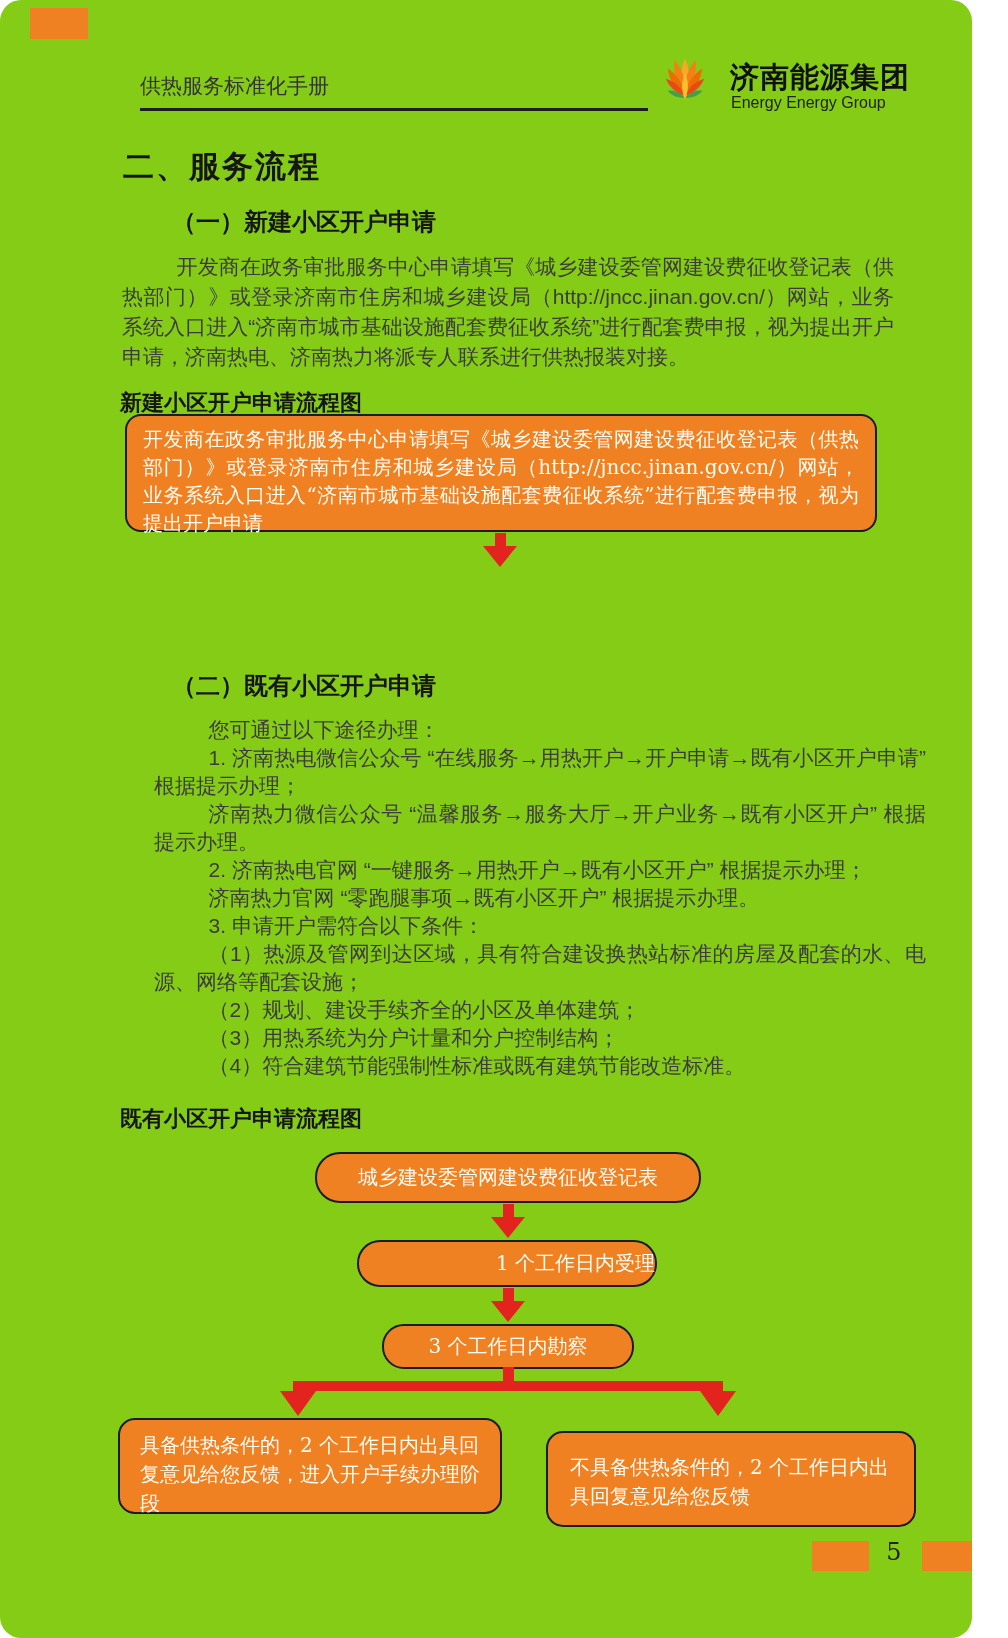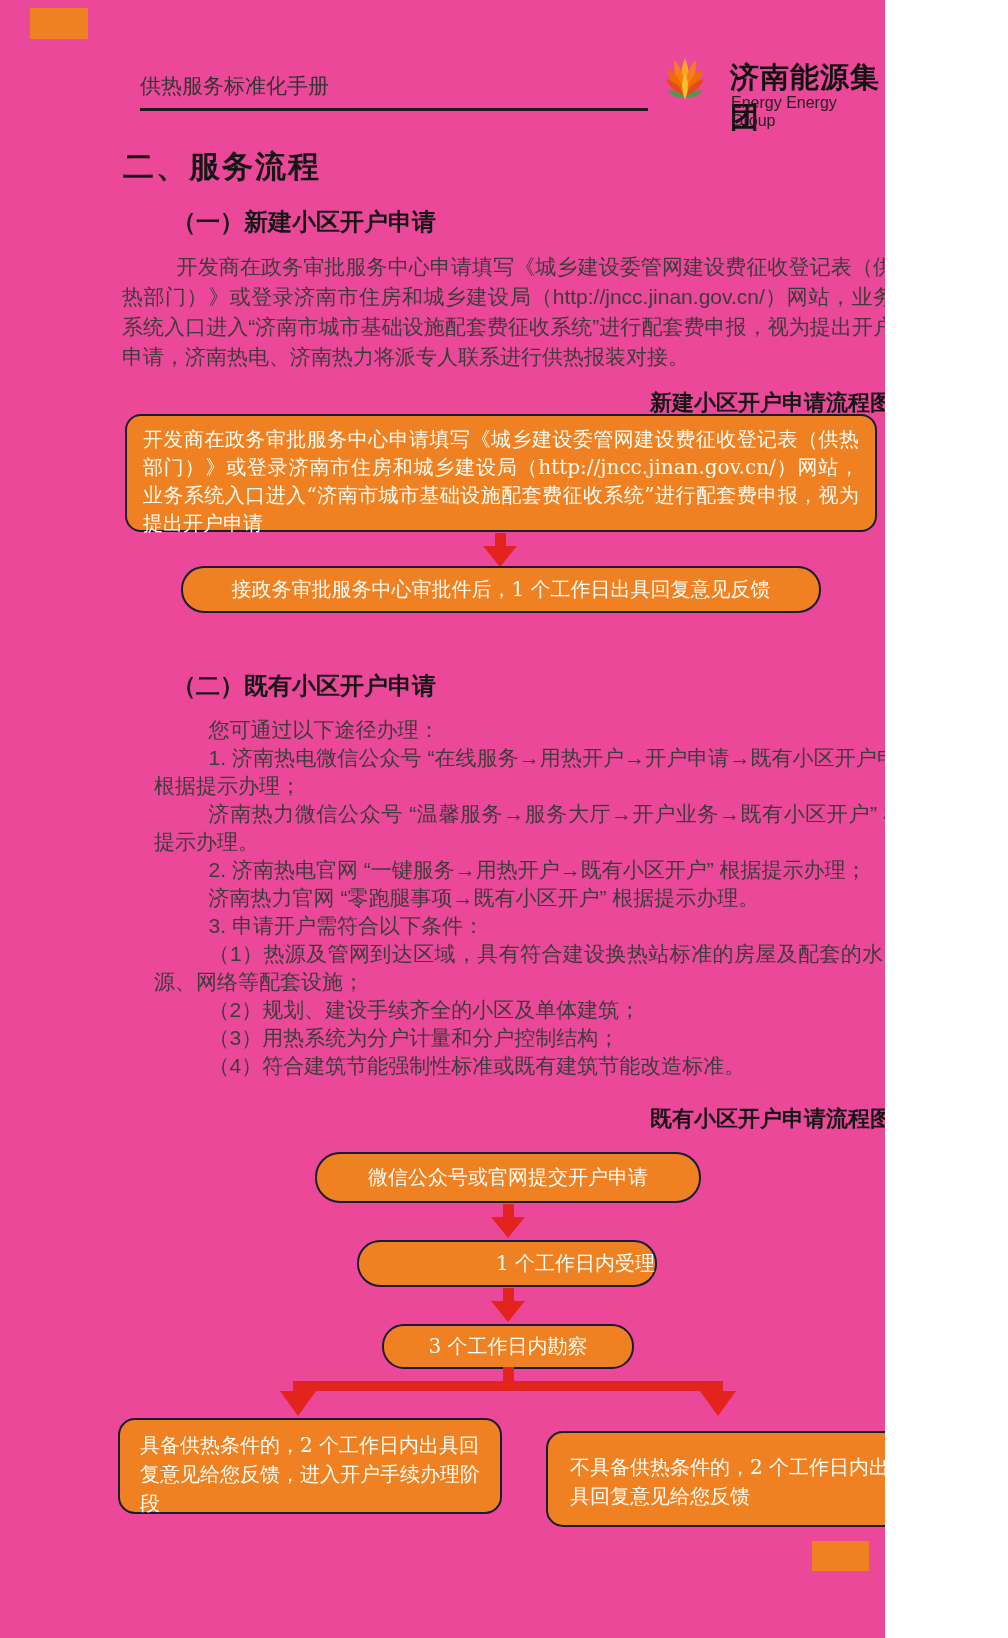--- a/index.html
+++ b/index.html
@@ -1,17 +1,17 @@
 <!DOCTYPE html>
 <html><head>
 <meta charset="utf-8">
 <style>
   html,body{margin:0;padding:0;background:#ffffff;}
-  .page{position:relative;width:885px;height:1638px;background:#ec4899;overflow:hidden;
-        font-family:"Liberation Sans","DejaVu Sans",sans-serif;color:#3c3c3c;}
+  .page{position:relative;width:972px;height:1638px;background:#84cc16;overflow:hidden;
+        font-family:"Liberation Sans","DejaVu Sans",sans-serif;color:#3c3c3c;border-radius:21px;}
 
   
   .orange-block{position:absolute;background:#F08123;}
   .corner-block{left:30px;top:8px;width:58px;height:31px;}
   .footer-block-left{left:812px;top:1541px;width:57px;height:30px;}
   .footer-block-right{left:922px;top:1541px;width:86px;height:30px;}
 
   
   .doc-title{position:absolute;left:140px;top:72px;font-size:21px;color:#333;}
   .header-rule{position:absolute;left:140px;top:108px;width:508px;height:3px;background:#1c1c1c;}
@@ -23,21 +23,21 @@
   .h1{position:absolute;left:123px;top:146px;font-size:31px;font-weight:bold;color:#161616;letter-spacing:2px;}
   .h2{position:absolute;font-size:24px;font-weight:bold;color:#161616;}
   .h2-1{left:172px;top:206px;}
   .h2-2{left:172px;top:670px;}
   .para{position:absolute;left:122px;width:772px;font-size:21px;line-height:30px;
         text-align:justify;color:#3c3c3c;}
   .para-1{top:252px;text-indent:2.6em;}
   .body2{position:absolute;left:122px;width:772px;top:716px;font-size:21px;line-height:28px;color:#3c3c3c;margin-left:32px;}
   .body2 p{margin:0;text-indent:2.6em;text-align:justify;}
 
-  .flow-title{position:absolute;left:120px;width:772px;text-align:right;font-size:22px;
+  .flow-title{position:absolute;left:120px;width:772px;text-align:left;font-size:22px;
               font-weight:bold;color:#161616;}
   .flow-title-1{top:388px;}
   .flow-title-2{top:1104px;}
 
   
   .flow-box{position:absolute;background:#F08123;border:2px solid #1B1B33;box-sizing:border-box;
             color:#FFFDF4;font-family:"DejaVu Serif","Liberation Serif",serif;font-size:20px;}
   .fb-text{padding:9px 16px;line-height:28px;text-align:justify;}
   .fb-center{display:flex;align-items:center;justify-content:center;text-align:center;}
   .box-s1-1{left:125px;top:414px;width:752px;height:118px;border-radius:16px;}
@@ -105,42 +105,39 @@
   <div class="para para-1">开发商在政务审批服务中心申请填写《城乡建设委管网建设费征收登记表（供热部门）》或登录济南市住房和城乡建设局（http://jncc.jinan.gov.cn/）网站，业务系统入口进入“济南市城市基础设施配套费征收系统”进行配套费申报，视为提出开户申请，济南热电、济南热力将派专人联系进行供热报装对接。</div>
   <div class="flow-title flow-title-1">新建小区开户申请流程图</div>
 
   <div class="flow-box box-s1-1">
     <div class="fb-text">开发商在政务审批服务中心申请填写《城乡建设委管网建设费征收登记表（供热部门）》或登录济南市住房和城乡建设局（http://jncc.jinan.gov.cn/）网站，业务系统入口进入“济南市城市基础设施配套费征收系统”进行配套费申报，视为提出开户申请</div>
   </div>
   <div class="arrow-down arr-1">
     <div class="stem"></div>
       <div class="head"></div>
   </div>
-  <div class="flow-box box-s1-2 fb-center">
-    <span>接政务审批服务中心审批件后，1 个工作日出具回复意见反馈</span>
-  </div>
 
   <div class="h2 h2-2">（二）既有小区开户申请</div>
   <div class="body2">
     <p>您可通过以下途径办理：</p>
     <p>1. 济南热电微信公众号 “在线服务→用热开户→开户申请→既有小区开户申请” 根据提示办理；</p>
     <p>济南热力微信公众号 “温馨服务→服务大厅→开户业务→既有小区开户” 根据提示办理。</p>
     <p>2. 济南热电官网 “一键服务→用热开户→既有小区开户” 根据提示办理；</p>
     <p>济南热力官网 “零跑腿事项→既有小区开户” 根据提示办理。</p>
     <p>3. 申请开户需符合以下条件：</p>
     <p>（1）热源及管网到达区域，具有符合建设换热站标准的房屋及配套的水、电源、网络等配套设施；</p>
     <p>（2）规划、建设手续齐全的小区及单体建筑；</p>
     <p>（3）用热系统为分户计量和分户控制结构；</p>
     <p>（4）符合建筑节能强制性标准或既有建筑节能改造标准。</p>
   </div>
 
   <div class="flow-title flow-title-2">既有小区开户申请流程图</div>
 
   <div class="flow-box box-s2-1 fb-center">
-    <span>微信公众号或官网提交开户申请</span>
+    <span>城乡建设委管网建设费征收登记表</span>
   </div>
   <div class="arrow-down arr-2">
     <div class="stem"></div>
       <div class="head"></div>
   </div>
   <div class="flow-box box-s2-2 fb-center">
     <span>1 个工作日内受理</span>
   </div>
   <div class="arrow-down arr-3">
     <div class="stem"></div>

